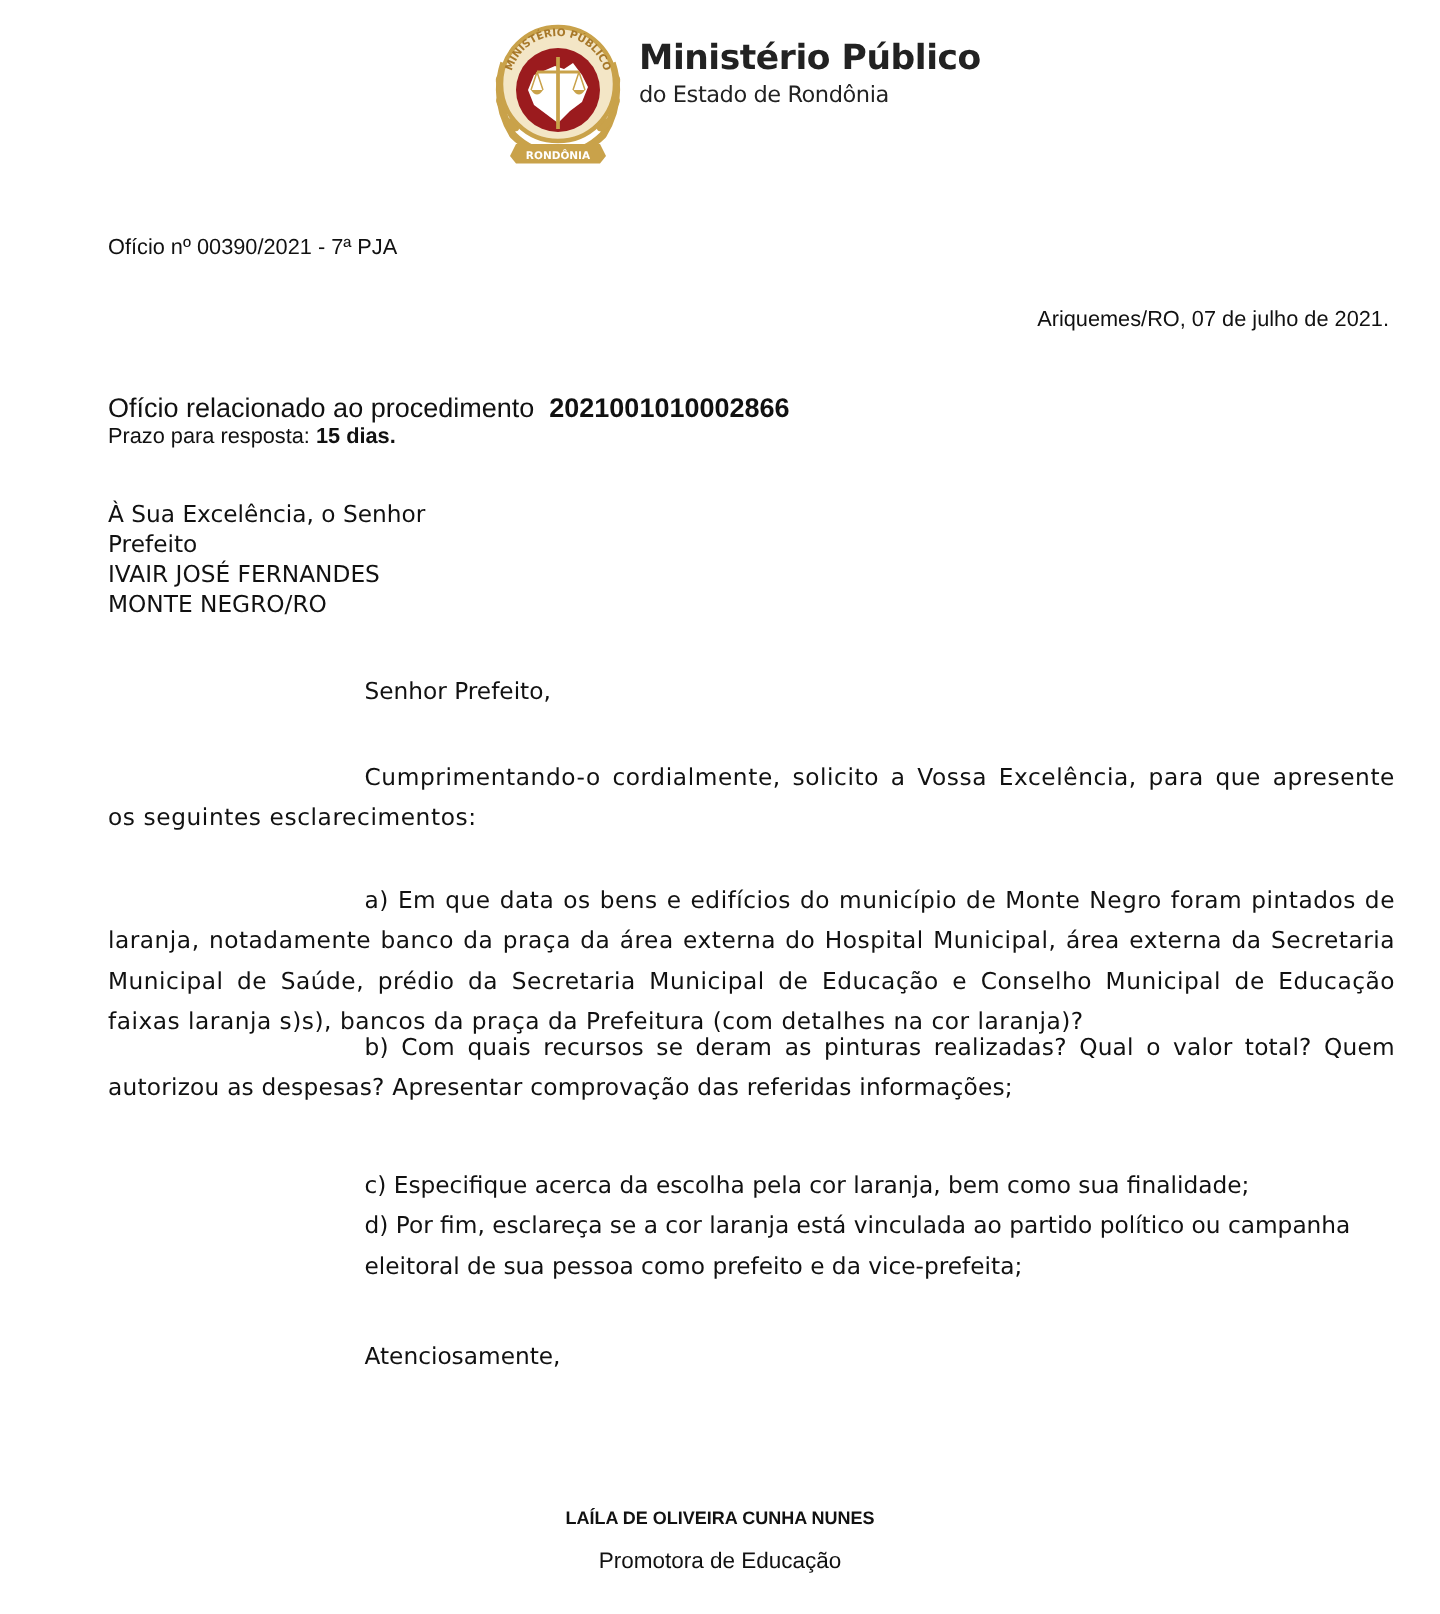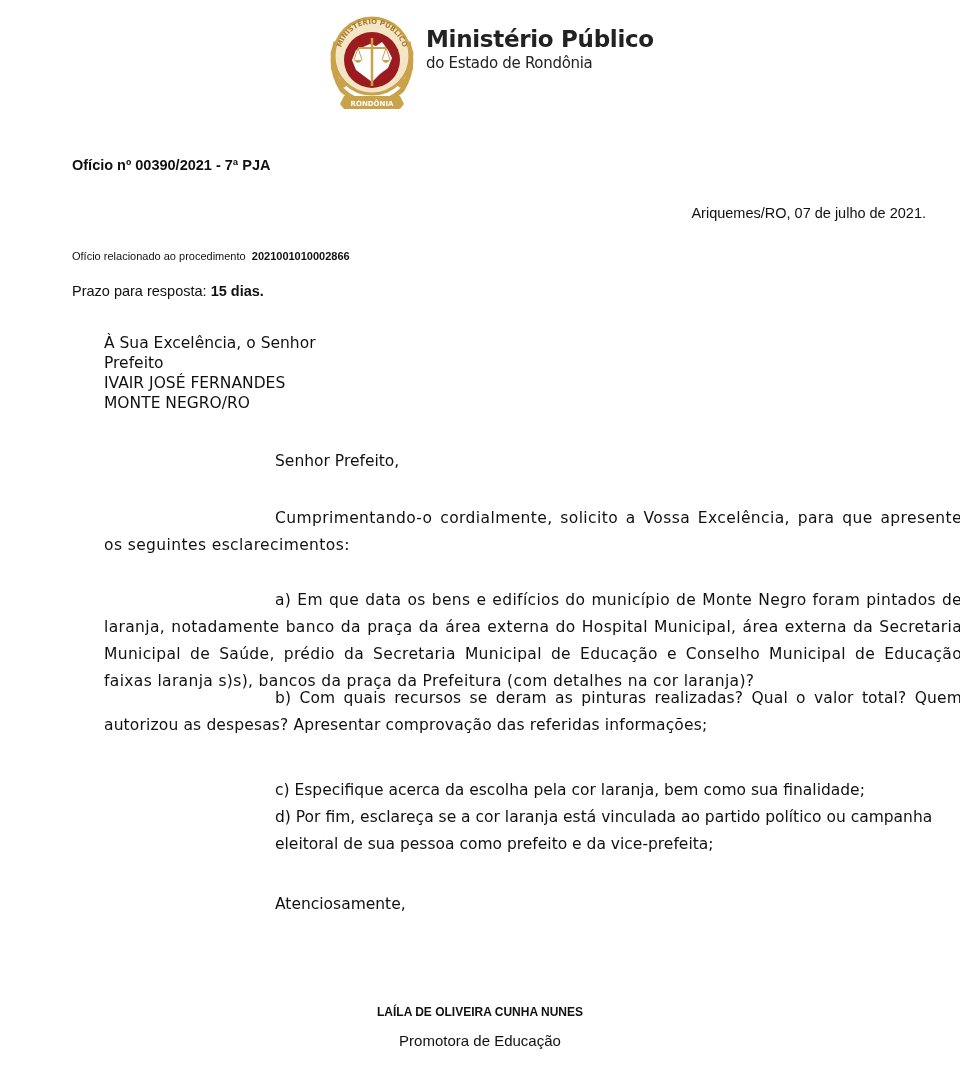--- a/index.html
+++ b/index.html
@@ -1,31 +1,31 @@
 <!DOCTYPE html>
 <html><head>
   <meta charset="utf-8">
   <style>
     html, body { margin: 0; padding: 0; background: #ffffff; }
     body { width: 960px; height: 1076px; position: relative; overflow: hidden; color: #111; }
-    .sans { font-family: "DejaVu Sans", sans-serif; margin-left: 32px; }
+    .sans { font-family: "DejaVu Sans", sans-serif; }
     .arial { font-family: "Liberation Sans", sans-serif; }
 
     
     .header { position: absolute; left: 326px; top: 12px; width: 340px; height: 100px; }
     .emblem { position: absolute; left: 0; top: 0; width: 92px; height: 98px; }
     .brand { position: absolute; left: 100px; top: 14px; }
     .brand-title { font-family: "DejaVu Sans", sans-serif; font-weight: bold; font-size: 23px; color: #222; line-height: 26px; letter-spacing: -0.3px; }
     .brand-sub { font-family: "DejaVu Sans", sans-serif; font-size: 15px; color: #222; line-height: 22px; letter-spacing: -0.3px; }
     .brand-motto { font-family: "DejaVu Serif", serif; font-style: italic; font-size: 17px; color: #333; line-height: 22px; margin-left: 4px; }
 
     .abs { position: absolute; }
-    .oficio-no { left: 72px; top: 157px; font-size: 14.5px; font-weight: bold; text-align: right; }
+    .oficio-no { left: 72px; top: 157px; font-size: 14.5px; font-weight: normal; text-align: right; }
     .date { right: 34px; top: 205px; font-size: 14.5px; }
-    .meta1 { left: 72px; top: 250px; font-size: 11px; }
+    .meta1 { left: 72px; top: 262px; font-size: 18px; }
     .meta2 { left: 72px; top: 283px; font-size: 14.5px; }
     .meta b { font-weight: bold; }
 
     .addr { left: 72px; top: 333px; font-size: 15.5px; line-height: 20px; }
     .salute { left: 243px; top: 452px; font-size: 15.5px; }
 
     .body-text { position: absolute; left: 72px; width: 858px; font-size: 15.5px; line-height: 27px; }
     .just { text-align: justify; text-align-last: left; }
     .ind { text-indent: 171px; }
     .p1 { top: 505px; letter-spacing: 0.4px; }

